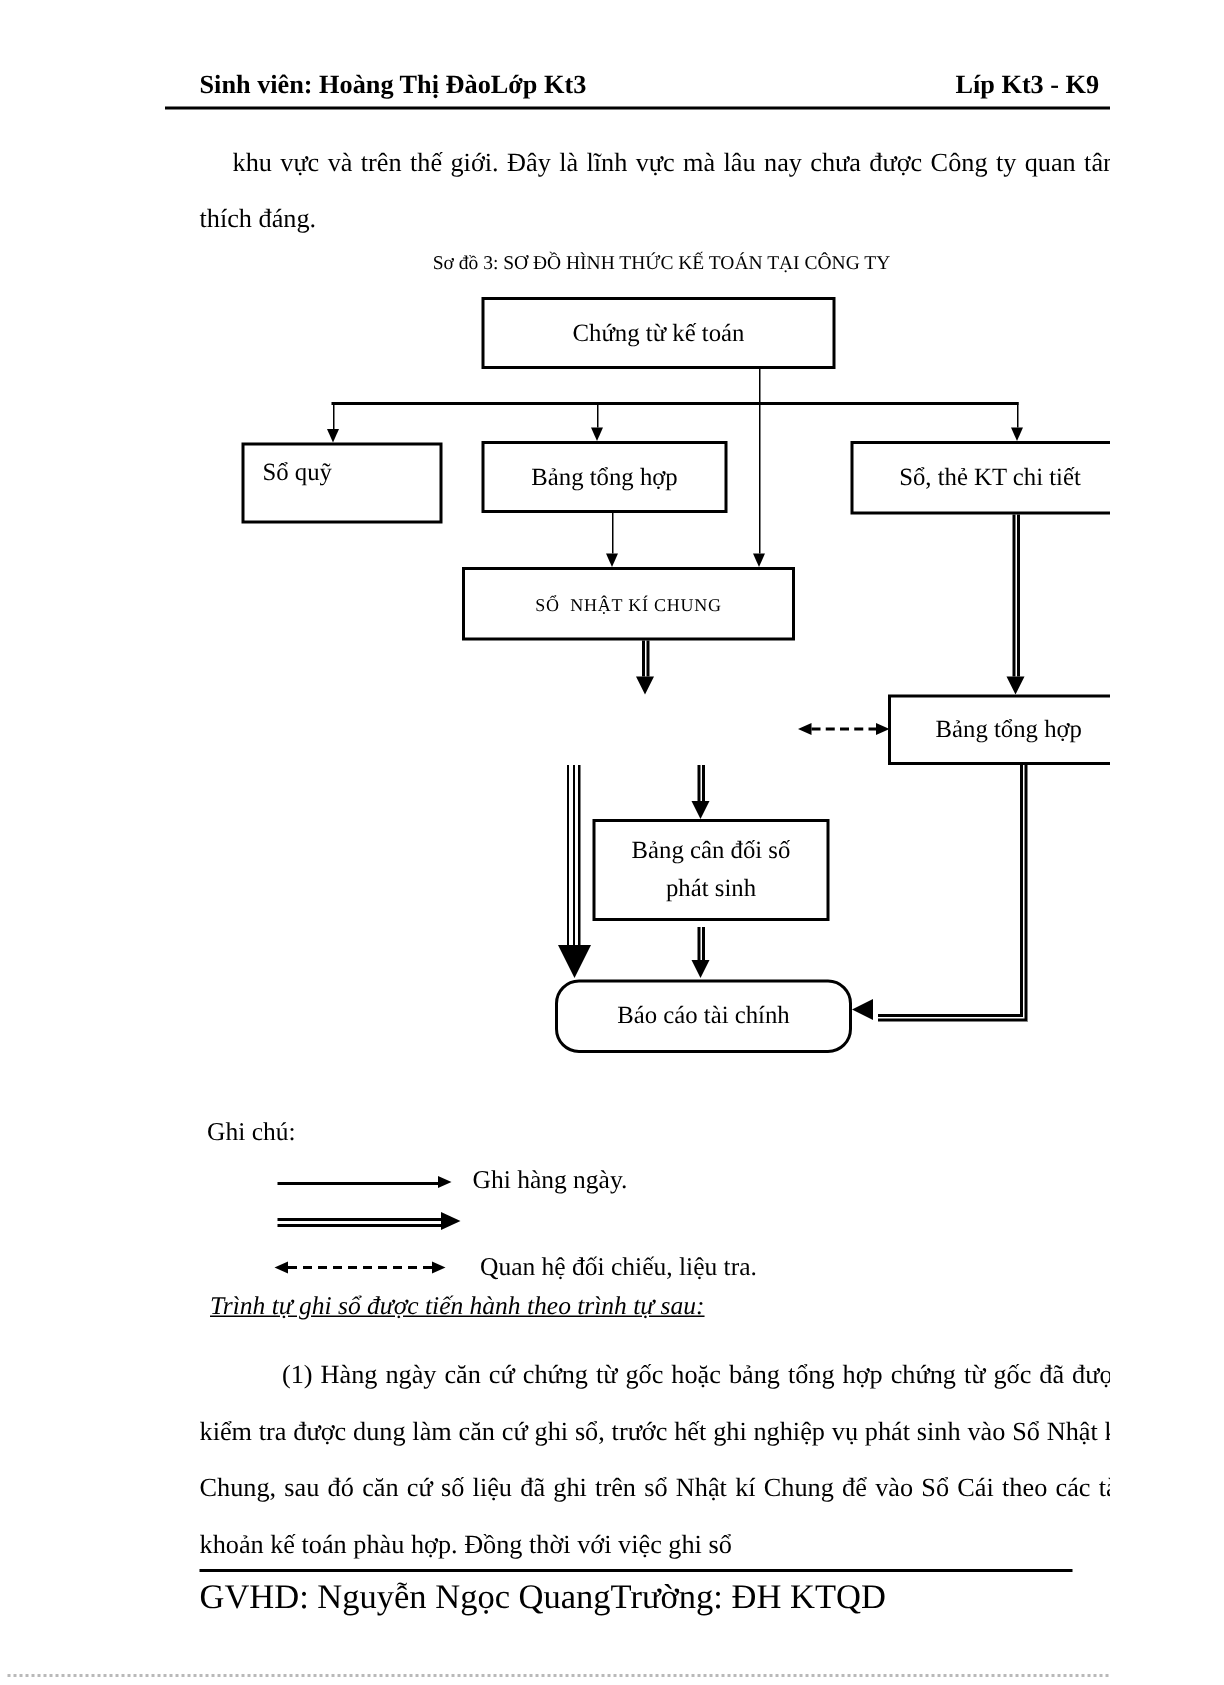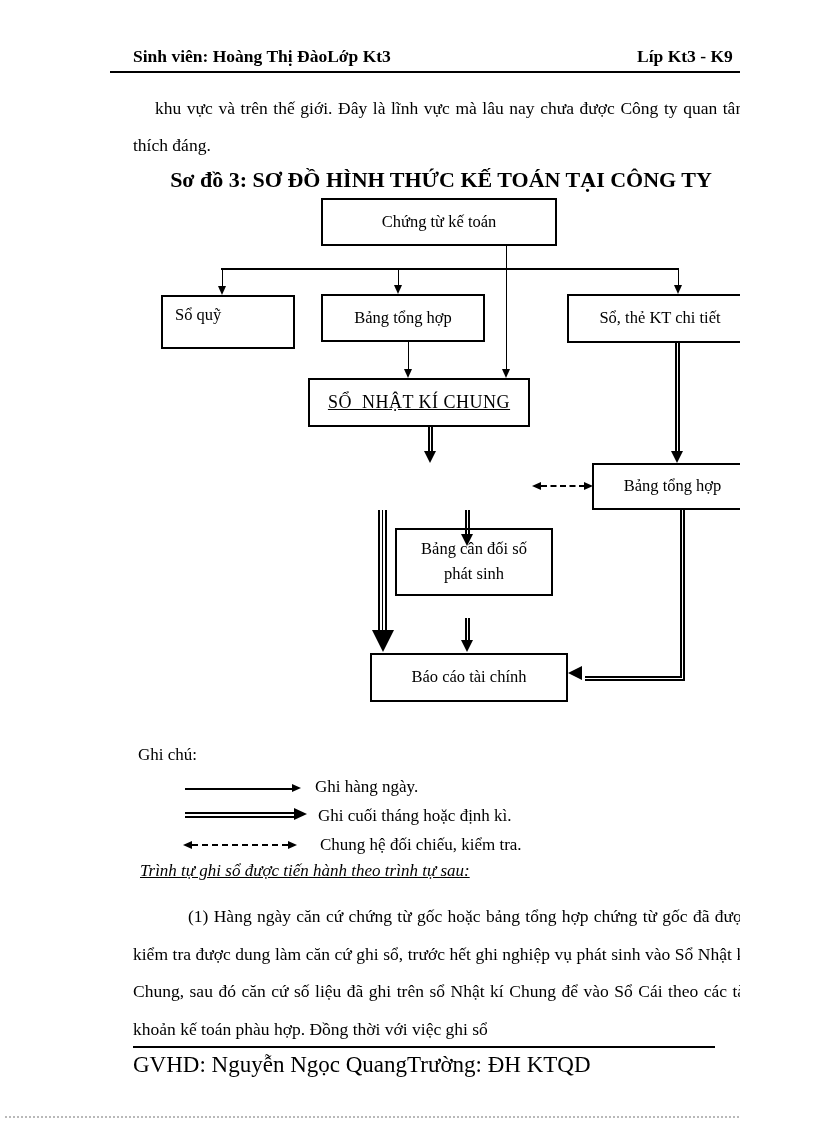--- a/index.html
+++ b/index.html
@@ -4,21 +4,21 @@
 <style>
   html,body{margin:0;padding:0;background:#fff;}
   .page{
     position:relative;width:740px;height:1123px;background:#ffffff;
     font-family:"Liberation Serif","DejaVu Serif",serif;color:#000;
     overflow:hidden;
   }
   .abs{position:absolute;}
   .hdr{font-size:17.5px;font-weight:bold;white-space:nowrap;}
   .para{font-size:17.5px;line-height:37px;text-align:justify;}
-  .title{font-size:22px;font-weight:bold;text-align:center;white-space:nowrap;}
+  .title{font-size:13px;font-weight:normal;text-align:center;white-space:nowrap;}
   .box{
     position:absolute;border:2px solid #000;background:#fff;
     display:flex;align-items:center;justify-content:center;
     font-size:16.5px;text-align:center;line-height:1.5;
   }
   .box span{white-space:pre-wrap;}
   .box.wrap span{white-space:normal;}
   .vline{position:absolute;width:1.6px;background:#000;}
   .hline{position:absolute;height:1.6px;background:#000;}
   .vline2{position:absolute;width:0;border-left:5px double #000;}
@@ -60,30 +60,30 @@
   </div>
   <div class="box" style="left:161px;top:295px;width:118px;height:44px;justify-content:flex-start;padding-left:12px;align-items:flex-start;padding-top:6px;box-sizing:content-box;">
     <span>Sổ quỹ</span>
   </div>
   <div class="box" style="left:321px;top:294px;width:160px;height:44px;">
     <span>Bảng tổng hợp</span>
   </div>
   <div class="box" style="left:567px;top:294px;width:182px;height:45px;">
     <span>Sổ, thẻ KT chi tiết</span>
   </div>
-  <div class="box" style="left:308px;top:378px;width:218px;height:45px;font-size:18px;letter-spacing:0.5px;text-decoration:underline;">
+  <div class="box" style="left:308px;top:378px;width:218px;height:45px;font-size:12px;letter-spacing:0.5px;">
     <span>SỔ  NHẬT KÍ CHUNG</span>
   </div>
   <div class="box" style="left:592px;top:463px;width:157px;height:43px;">
     <span>Bảng tổng hợp</span>
   </div>
-  <div class="box wrap" style="left:395px;top:528px;width:158px;height:68px;padding:0 8px;box-sizing:border-box;">
+  <div class="box wrap" style="left:395px;top:546px;width:158px;height:68px;padding:0 8px;box-sizing:border-box;">
     <span>Bảng cân đối số phát sinh</span>
   </div>
-  <div class="box" style="left:370px;top:653px;width:194px;height:45px;">
+  <div class="box" style="left:370px;top:653px;width:194px;height:45px;border-radius:16px;">
     <span>Báo cáo tài chính</span>
   </div>
 
   <div class="vline" style="left:505.5px;top:246px;height:123px;"></div>
   <div class="arr arr-down-sm" style="left:502px;top:369px;"></div>
   <div class="hline" style="left:221px;top:268px;width:458px;"></div>
   <div class="vline" style="left:221.5px;top:268px;height:18px;"></div>
   <div class="arr arr-down-sm" style="left:218px;top:286px;"></div>
   <div class="vline" style="left:397.5px;top:268px;height:17px;"></div>
   <div class="arr arr-down-sm" style="left:394px;top:285px;"></div>
@@ -116,26 +116,25 @@
   <div class="arr arr-left-md" style="left:568px;top:666px;"></div>
 
   <div class="abs legend-label" style="left:138px;top:745px;">Ghi chú:</div>
 
   <div class="hline" style="left:185px;top:788px;width:108px;"></div>
   <div class="arr arr-right-sm" style="left:292px;top:784px;"></div>
   <div class="abs legend-label" style="left:315px;top:777px;">Ghi hàng ngày.</div>
 
   <div class="dbl-hline" style="left:185px;top:812px;width:110px;"></div>
   <div class="arr arr-right-md" style="left:294px;top:808px;"></div>
-  <div class="abs legend-label" style="left:318px;top:806px;">Ghi cuối tháng hoặc định kì.</div>
 
   <div class="arr arr-left-sm" style="left:183px;top:841px;"></div>
   <div class="dash-line" style="left:192px;top:844px;width:96px;"></div>
   <div class="arr arr-right-sm" style="left:288px;top:841px;"></div>
-  <div class="abs legend-label" style="left:320px;top:835px;">Chung hệ đối chiếu, kiểm tra.</div>
+  <div class="abs legend-label" style="left:320px;top:835px;">Quan hệ đối chiếu, liệu tra.</div>
 
   <div class="abs proc-heading" style="left:140px;top:861px;">Trình tự ghi sổ được tiến hành theo trình tự sau:</div>
   <div class="abs para" style="left:133px;top:898px;width:617px;text-indent:55px;line-height:37.5px;">(1) Hàng ngày căn cứ chứng từ gốc hoặc bảng tổng hợp chứng từ gốc đã được kiểm tra được dung làm căn cứ ghi sổ, trước hết ghi nghiệp vụ phát sinh vào Sổ Nhật kí Chung, sau đó căn cứ số liệu đã ghi trên sổ Nhật kí Chung để vào Sổ Cái theo các tài khoản kế toán phàu hợp. Đồng thời với việc ghi sổ</div>
 
   <div class="abs" style="left:133px;top:1046px;width:582px;height:1.8px;background:#000;"></div>
   <div class="abs footer-text" style="left:133px;top:1052px;">GVHD: Nguyễn Ngọc QuangTrường: ĐH KTQD</div>
   <div class="abs footer-text" style="left:773px;top:1038px;">Trêng</div>
 
   <div class="dotted-pagebreak" style="left:5px;top:1116px;width:806px;"></div>
 

